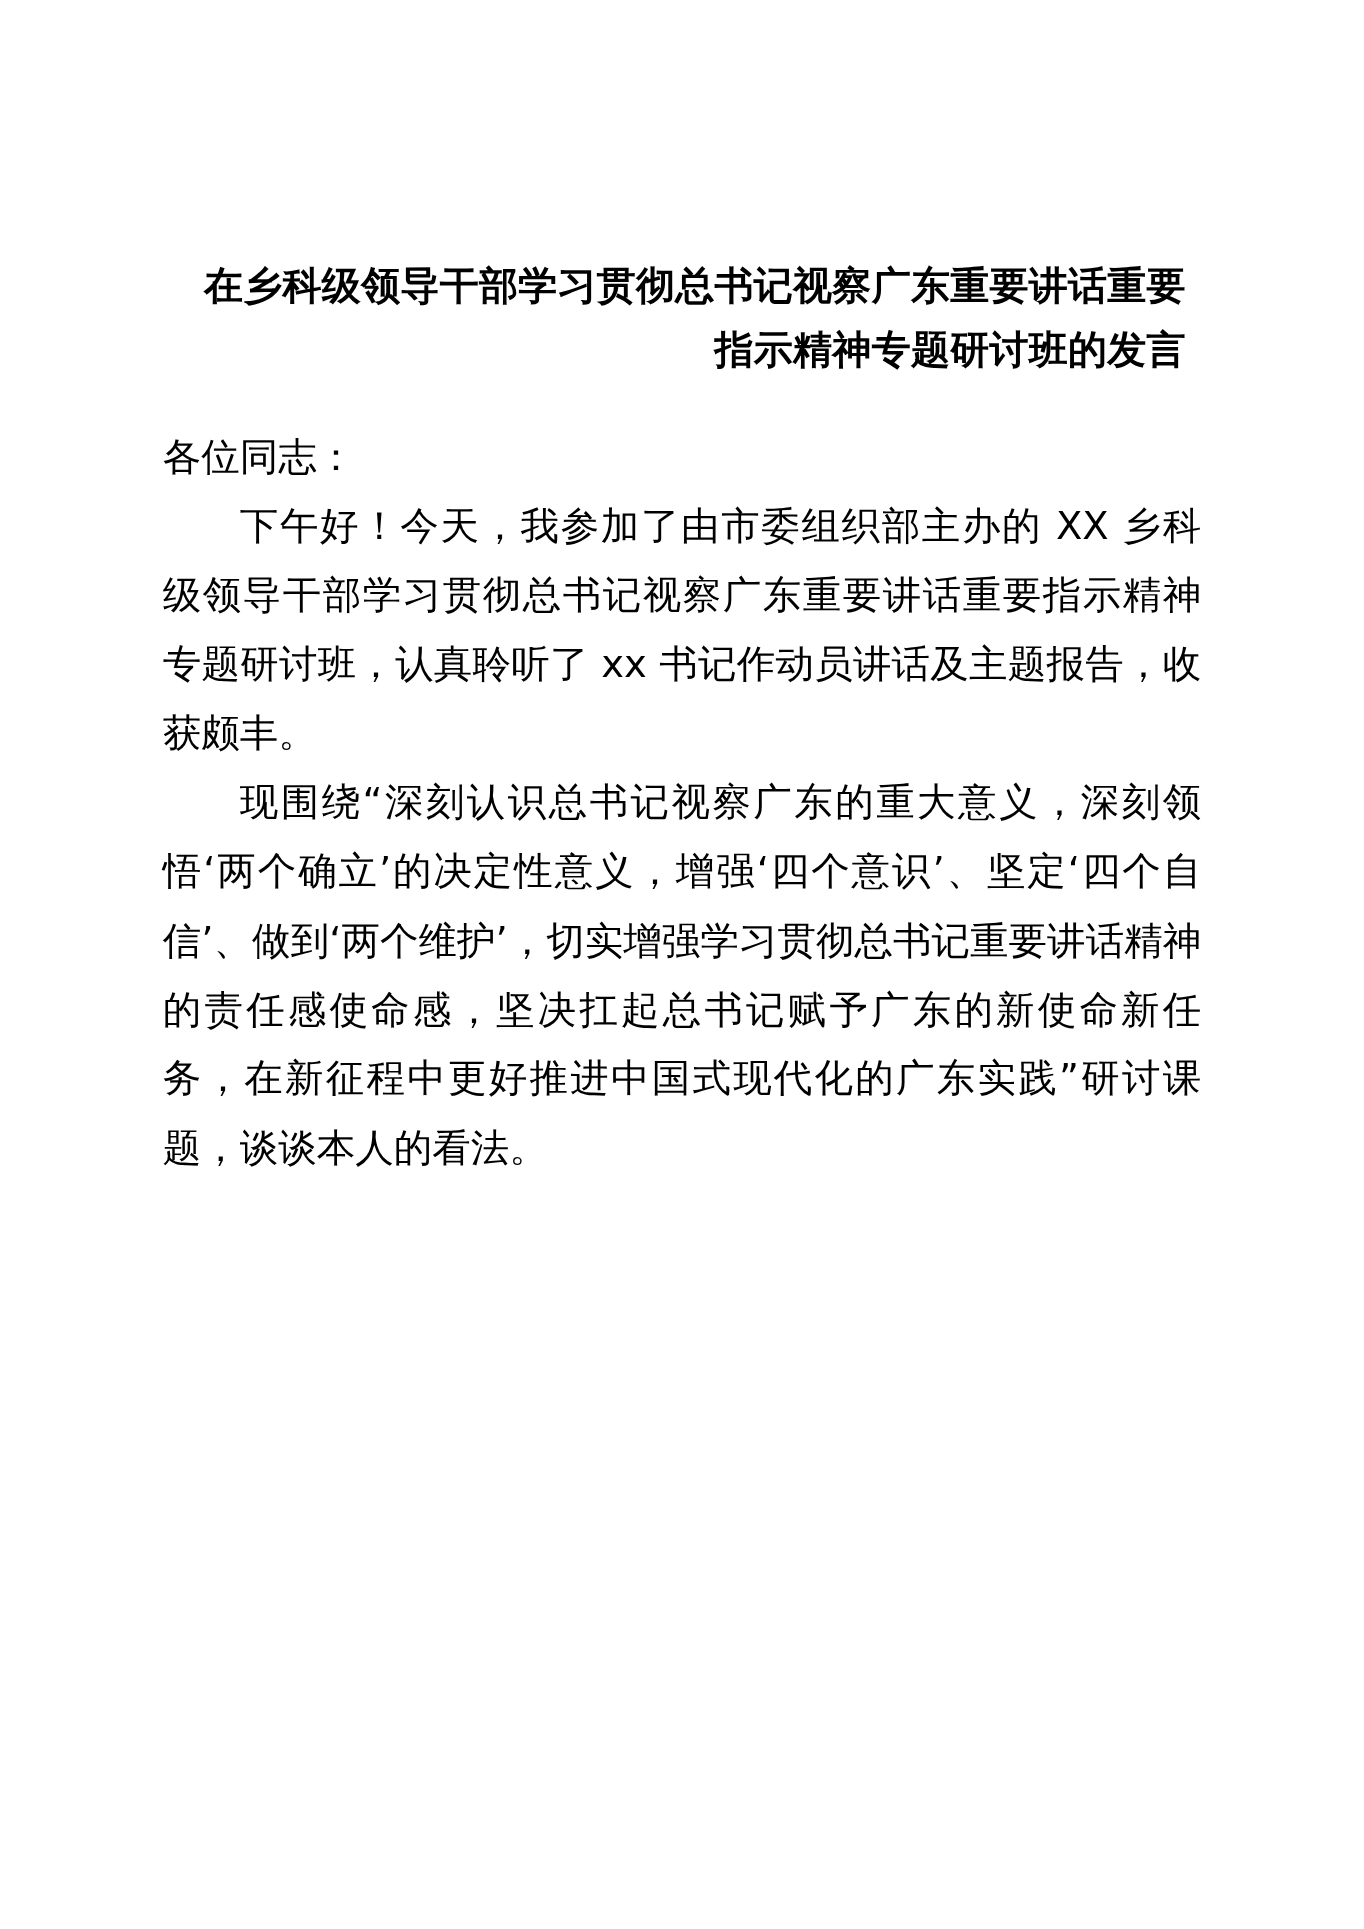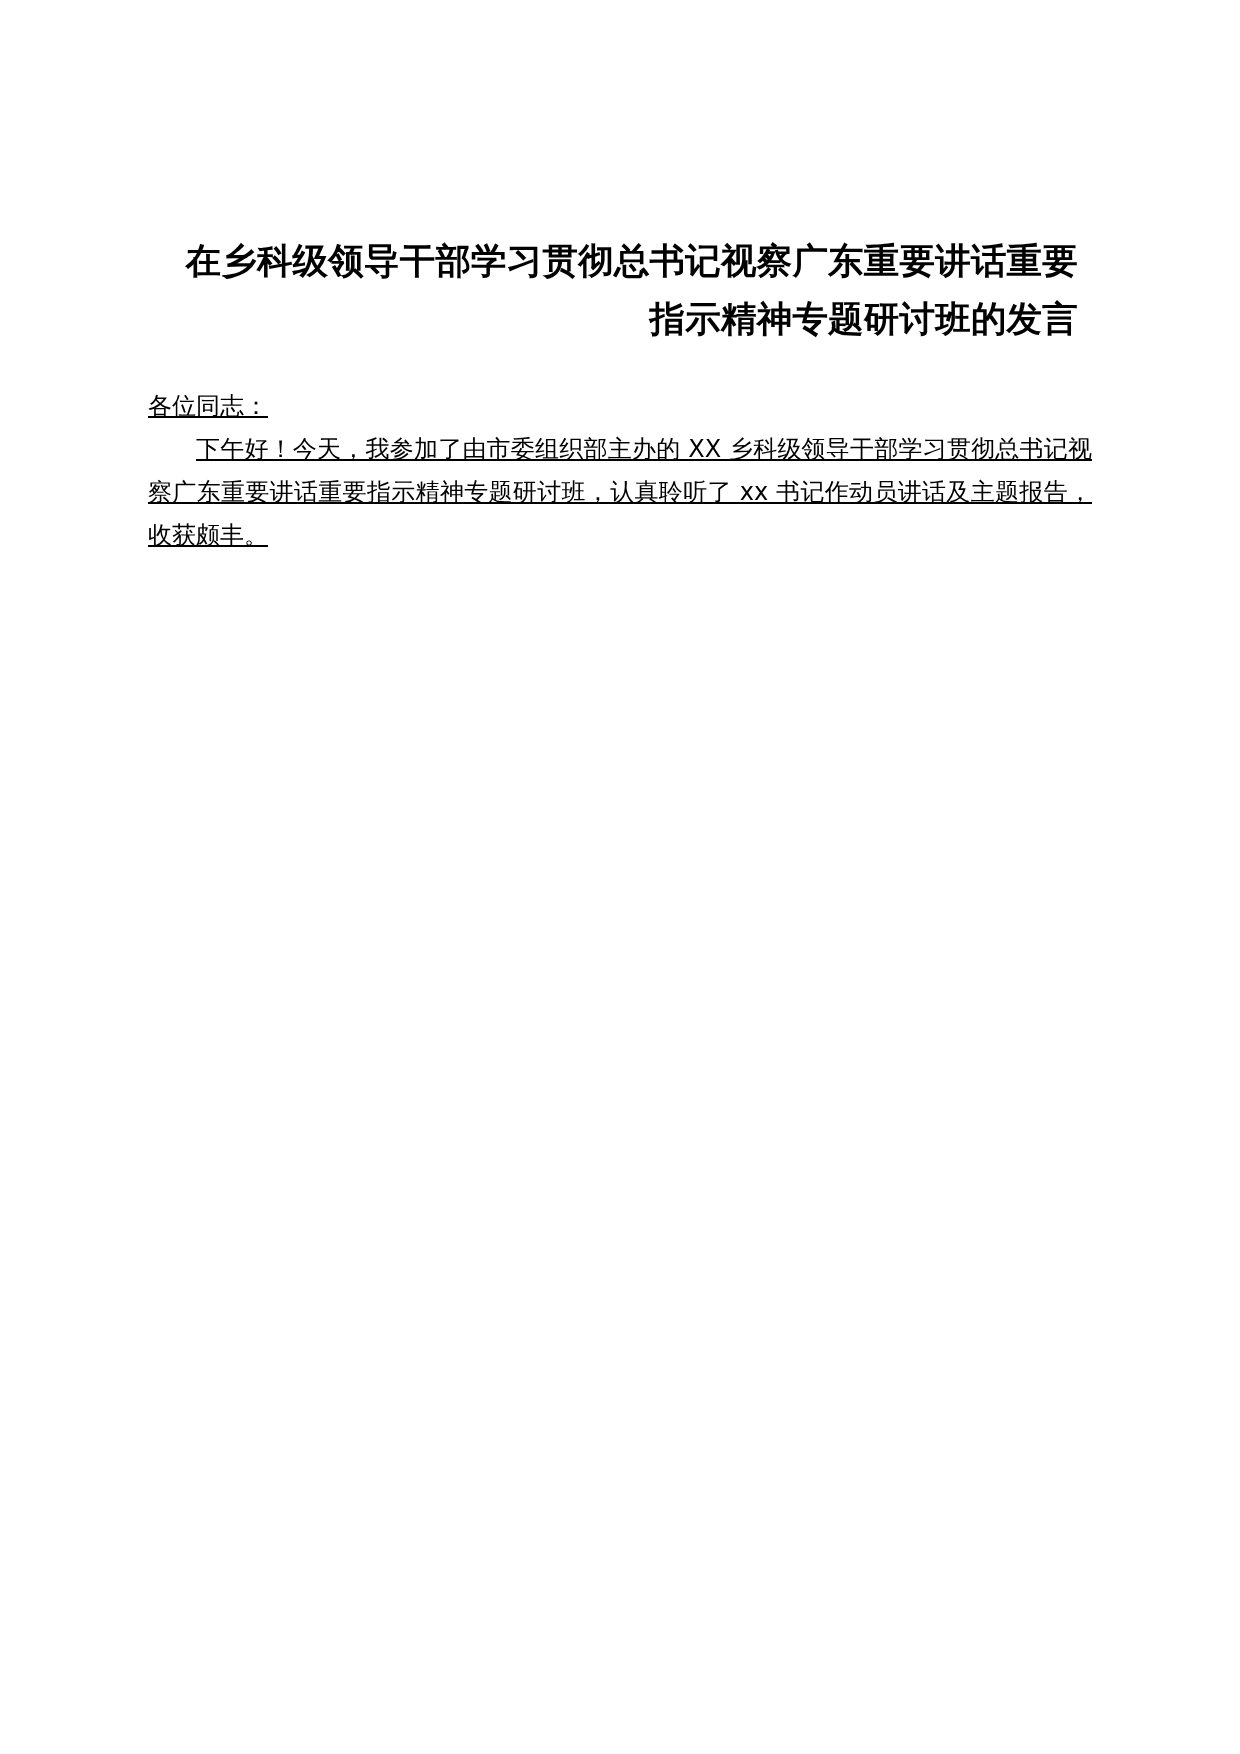--- a/index.html
+++ b/index.html
@@ -34,46 +34,46 @@
     text-align: right;
     letter-spacing: 0.2px;
     margin: 0 0 12px 0;
     padding: 0 14px;
     box-sizing: border-box;
   }
   .body-block {
     margin-top: 38px;
   }
   p.para {
-    font-size: 24px;
+    font-size: 35px;
     line-height: 1.795;
     margin: 0 0 0 0;
     text-align: justify;
     text-justify: inter-ideograph;
     text-align-last: left;
     word-break: break-all;
     letter-spacing: 0px;
-    text-decoration: underline;
   }
   p.indent {
     text-indent: 2em;
   }
 </style>
 </head>
 <body>
 
 <div class="page">
 
   <div class="content">
 
     <h1 class="doc-title">在乡科级领导干部学习贯彻总书记视察广东重要讲话重要指示精神专题研讨班的发言</h1>
 
     <div class="body-block">
 
       <p class="para">各位同志：</p>
 
       <p class="para indent">下午好！今天，我参加了由市委组织部主办的 XX 乡科级领导干部学习贯彻总书记视察广东重要讲话重要指示精神专题研讨班，认真聆听了 xx 书记作动员讲话及主题报告，收获颇丰。</p>
 
+      <p class="para indent">现围绕“深刻认识总书记视察广东的重大意义，深刻领悟‘两个确立’的决定性意义，增强‘四个意识’、坚定‘四个自信’、做到‘两个维护’，切实增强学习贯彻总书记重要讲话精神的责任感使命感，坚决扛起总书记赋予广东的新使命新任务，在新征程中更好推进中国式现代化的广东实践”研讨课题，谈谈本人的看法。</p>
 
 
     </div>
   </div>
 </div>
 
 </body></html>

